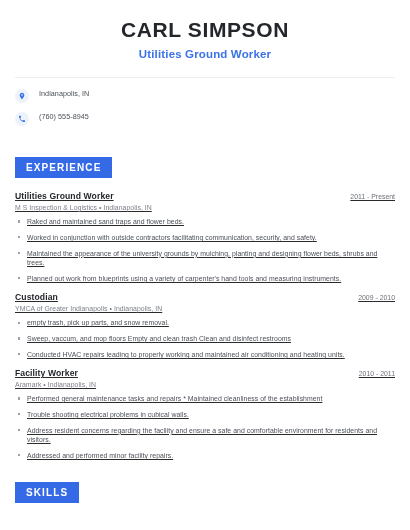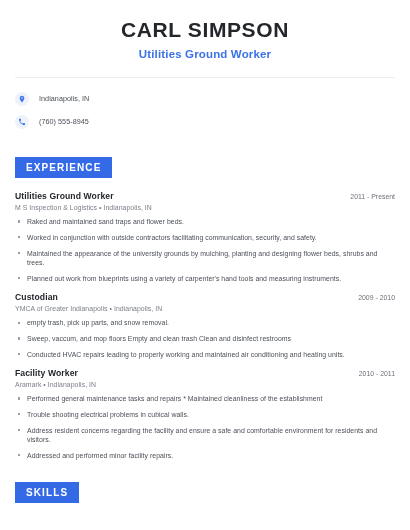--- a/index.html
+++ b/index.html
@@ -53,21 +53,21 @@
     margin-top: 17px;
   }
 
   
   .contact-list {
     margin-top: 11px;
   }
 
   .contact-row {
     display: flex;
-    align-items: center;
+    align-items: flex-start;
     height: 19px;
     margin-bottom: 4px;
   }
 
   .contact-icon {
     width: 14px;
     height: 14px;
     border-radius: 50%;
     background: #eef2fb;
     display: flex;
@@ -79,21 +79,21 @@
 
   .contact-icon svg { display: block; }
 
   .contact-text {
     font-size: 7.2px;
     color: #4a4f57;
     letter-spacing: 0.05px;
   }
 
   
-  .section { margin-top: 0; }
+  .section { margin-top: 0; text-decoration: underline; }
 
   .section-badge {
     display: inline-block;
     background: #356ae6;
     color: #ffffff;
     font-size: 10px;
     font-weight: bold;
     letter-spacing: 1.1px;
     padding: 5px 11px 5px 11px;
   }

